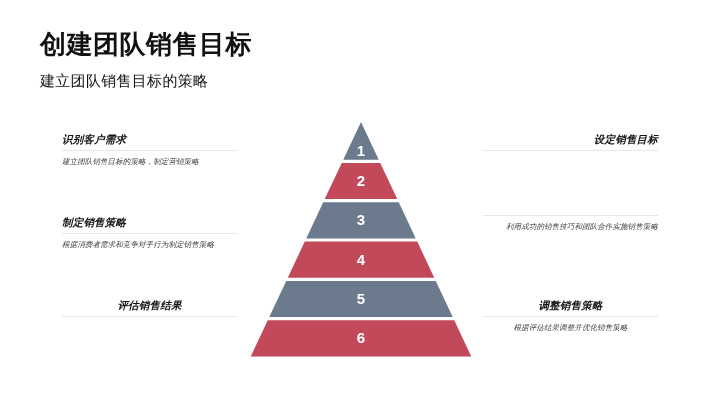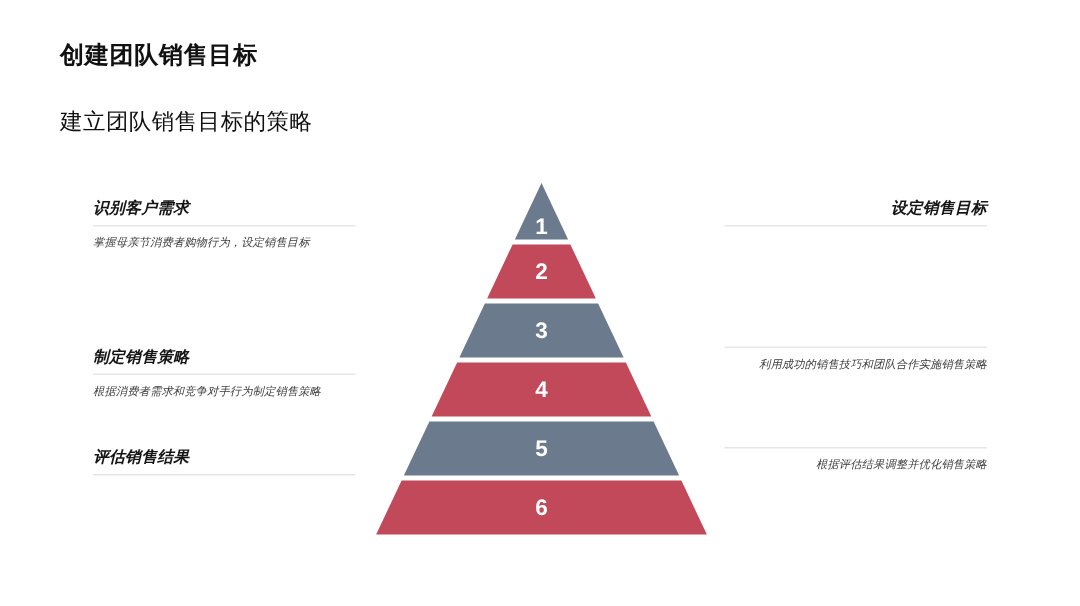--- a/index.html
+++ b/index.html
@@ -14,21 +14,21 @@
     overflow: hidden;
     font-family: "Liberation Sans", "DejaVu Sans", sans-serif;
     color: #1a1a1a;
   }
 
   
   #slide-title {
     position: absolute;
     left: 40px;
     top: 27px;
-    font-size: 16px;
+    font-size: 26px;
     font-weight: bold;
     letter-spacing: 0.5px;
     color: #111111;
     white-space: nowrap;
     text-align: center;
   }
   #slide-subtitle {
     position: absolute;
     left: 40px;
     top: 72px;
@@ -42,22 +42,22 @@
   
   .side-col {
     position: absolute;
     width: 175px;
   }
   #left-column  { left: 62px; top: 132px; text-align: left; }
   #right-column { left: 483px; top: 132px; text-align: right; }
 
   .detail-block { position: absolute; width: 175px; font-style: italic; }
   .detail-block.b0 { top: 0px; }
-  .detail-block.b1 { top: 83px; margin-top: 16px; }
-  .detail-block.b2 { top: 166px; }
+  .detail-block.b1 { top: 83px; }
+  .detail-block.b2 { top: 166px; text-align: center; }
 
   .detail-heading {
     font-size: 10.5px;
     font-weight: bold;
     color: #161616;
     line-height: 14px;
     padding-bottom: 4px;
     letter-spacing: 0.2px;
   }
   .detail-rule {
@@ -96,21 +96,21 @@
 
 <div id="slide-title">创建团队销售目标</div>
 
 <div id="slide-subtitle">建立团队销售目标的策略</div>
 
 <div id="left-column" class="side-col">
 
   <div class="detail-block b0">
     <div class="detail-heading">识别客户需求</div>
     <div class="detail-rule"></div>
-    <div class="detail-body">掌握母亲节消费者购物行为，设定销售目标</div>
+    <div class="detail-body">建立团队销售目标的策略，制定营销策略</div>
   </div>
 
   <div class="detail-block b1">
     <div class="detail-heading">制定销售策略</div>
     <div class="detail-rule"></div>
     <div class="detail-body">根据消费者需求和竞争对手行为制定销售策略</div>
   </div>
 
   <div class="detail-block b2">
     <div class="detail-heading">评估销售结果</div>
@@ -125,20 +125,21 @@
     <div class="detail-heading">设定销售目标</div>
     <div class="detail-rule"></div>
   </div>
 
   <div class="detail-block b1">
     <div class="detail-rule"></div>
     <div class="detail-body">利用成功的销售技巧和团队合作实施销售策略</div>
   </div>
 
   <div class="detail-block b2">
+    <div class="detail-heading">调整销售策略</div>
     <div class="detail-rule"></div>
     <div class="detail-body">根据评估结果调整并优化销售策略</div>
   </div>
 
 </div>
 
 <div id="pyramid">
   <svg width="222" height="236" viewBox="0 0 222 236" xmlns="http://www.w3.org/2000/svg">
     <g id="pyramid-levels">
         <polygon points="111,0 128.74745762711865,37.733333333333334 93.25254237288135,37.733333333333334" fill="#6b7a8c"></polygon>

